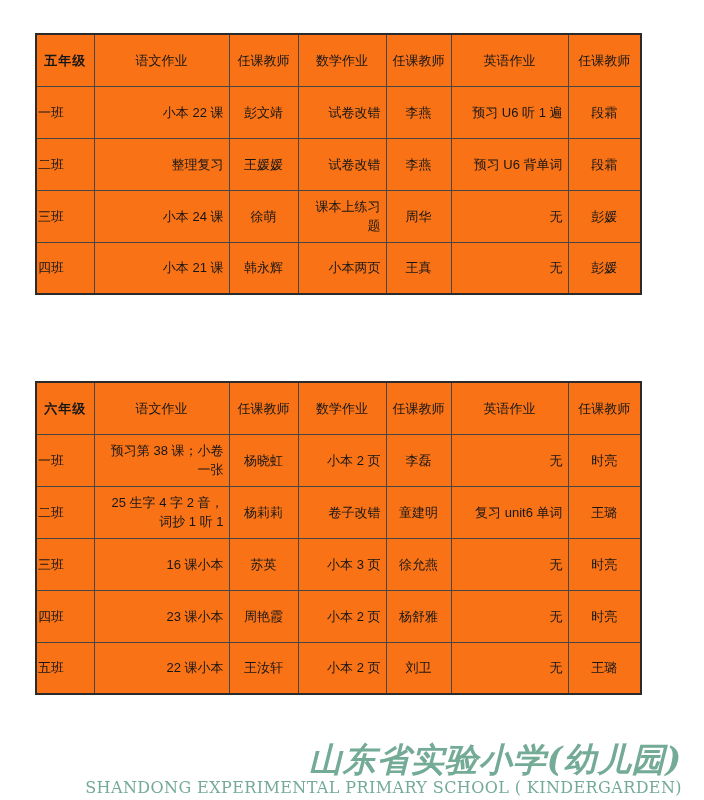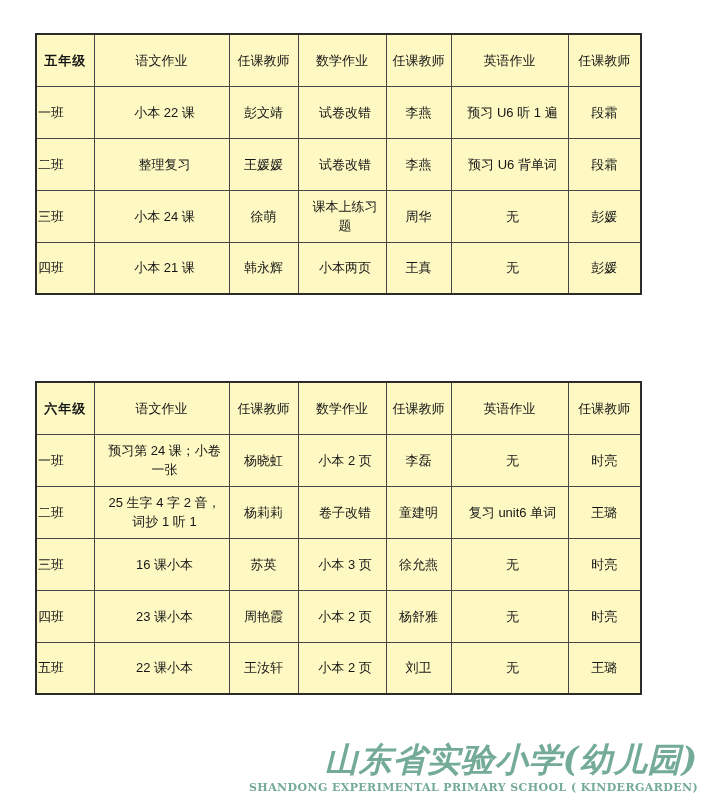--- a/index.html
+++ b/index.html
@@ -11,21 +11,21 @@
     font-family: "Liberation Sans", "DejaVu Sans", sans-serif;
     color: #161616;
     overflow: hidden;
   }
   table.sheet {
     border-collapse: collapse;
     table-layout: fixed;
     width: 605px;
     margin-left: 35px;
     border: 2px solid #2b2b2b;
-    background: #fef9c3;
+    background: #f97316;
   }
   #grade5-table { margin-top: 33px; }
   #grade6-table { margin-top: 86px; }
   table.sheet th, table.sheet td {
     border: 1px solid #464646;
     vertical-align: middle;
     font-size: 13px;
     line-height: 19px;
     overflow: hidden;
   }
@@ -36,43 +36,43 @@
     font-weight: 700;
     text-align: center;
     letter-spacing: 1px;
   }
   th.col {
     font-size: 13px;
     font-weight: 400;
     text-align: center;
   }
   td.cls { }
-  td.hw  { text-align: center; padding: 4px 5px 4px 11px; }
+  td.hw  { text-align: right; padding: 4px 5px 4px 11px; }
   td.tch { text-align: center; margin-left: 17px; }
   .logo {
     position: absolute;
-    right: 6px;
+    right: 22px;
     bottom: 6px;
     text-align: right;
     color: var(--logo-color, #74AB97);
     margin-top: 23px;
   }
   .logo-cn {
     font-family: "DejaVu Serif", "Liberation Serif", serif;
     font-style: italic;
     font-weight: 700;
     font-size: 33px;
     line-height: 38px;
     letter-spacing: 1px;
     white-space: nowrap;
   }
   .logo-en {
     font-family: "DejaVu Serif", "Liberation Serif", serif;
-    font-weight: 700;
-    font-size: 11px;
+    font-weight: 400;
+    font-size: 16px;
     line-height: 13px;
     letter-spacing: 0.4px;
     margin-top: 2px;
     white-space: nowrap;
   }
 </style>
 </head>
 <body style="--logo-color: #74AB97;">
 
 <div class="page">
@@ -151,21 +151,21 @@
         <th class="grade">六年级</th>
         <th class="col">语文作业</th>
         <th class="col">任课教师</th>
         <th class="col">数学作业</th>
         <th class="col">任课教师</th>
         <th class="col">英语作业</th>
         <th class="col">任课教师</th>
       </tr>
       <tr>
         <td class="cls">一班</td>
-        <td class="hw">预习第 24 课；小卷一张</td>
+        <td class="hw">预习第 38 课；小卷一张</td>
         <td class="tch">杨晓虹</td>
         <td class="hw">小本 2 页</td>
         <td class="tch">李磊</td>
         <td class="hw">无</td>
         <td class="tch">时亮</td>
       </tr>
       <tr>
         <td class="cls">二班</td>
         <td class="hw">25 生字 4 字 2 音，词抄 1 听 1</td>
         <td class="tch">杨莉莉</td>

